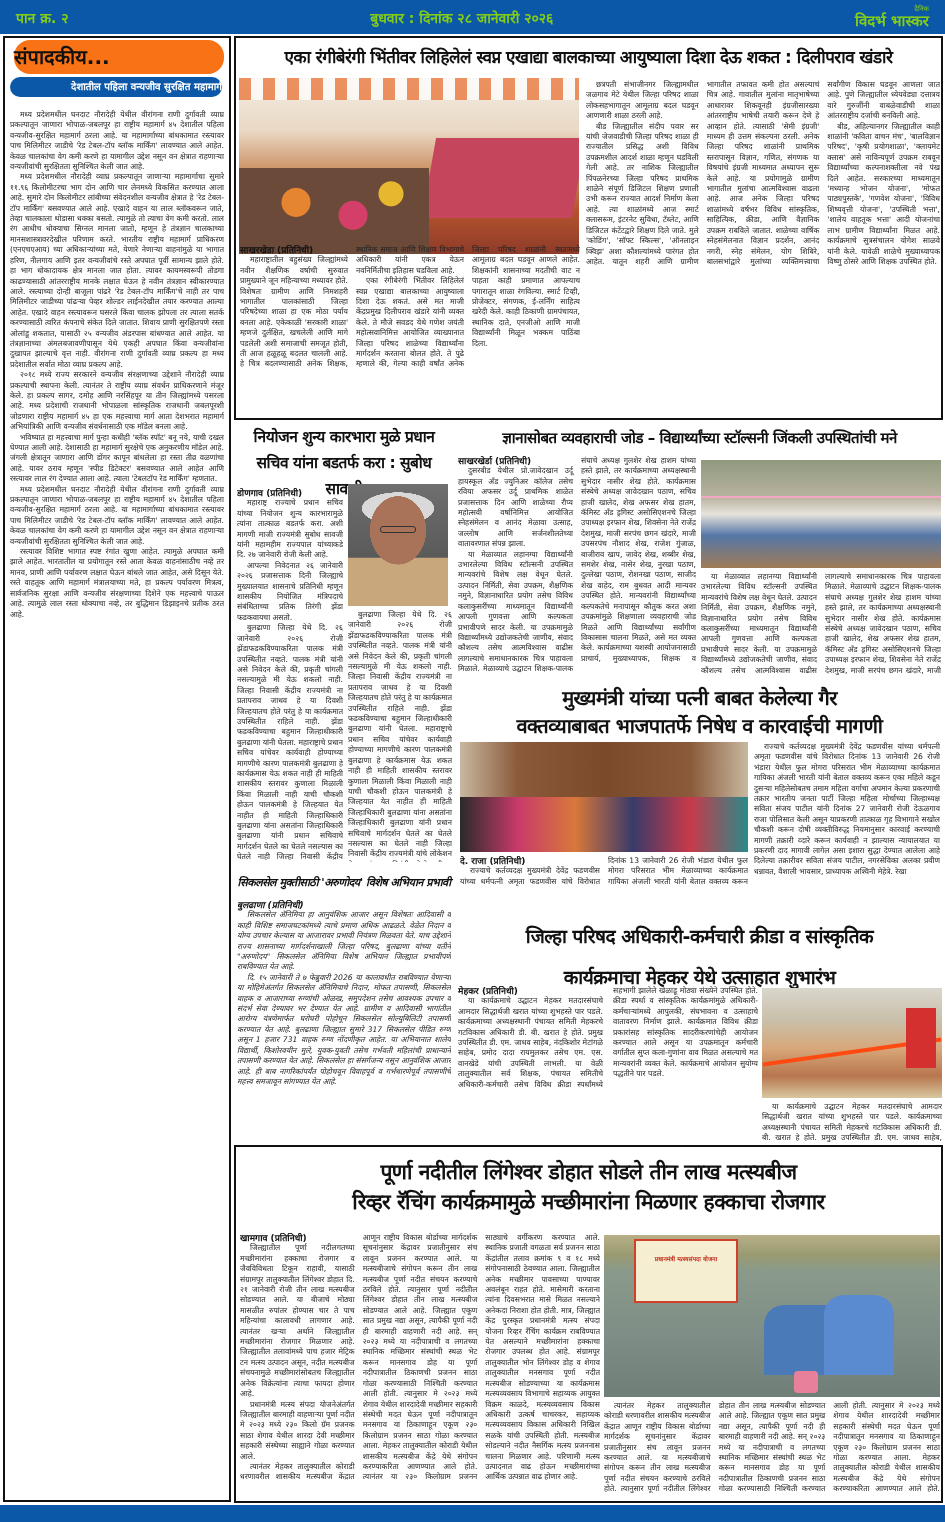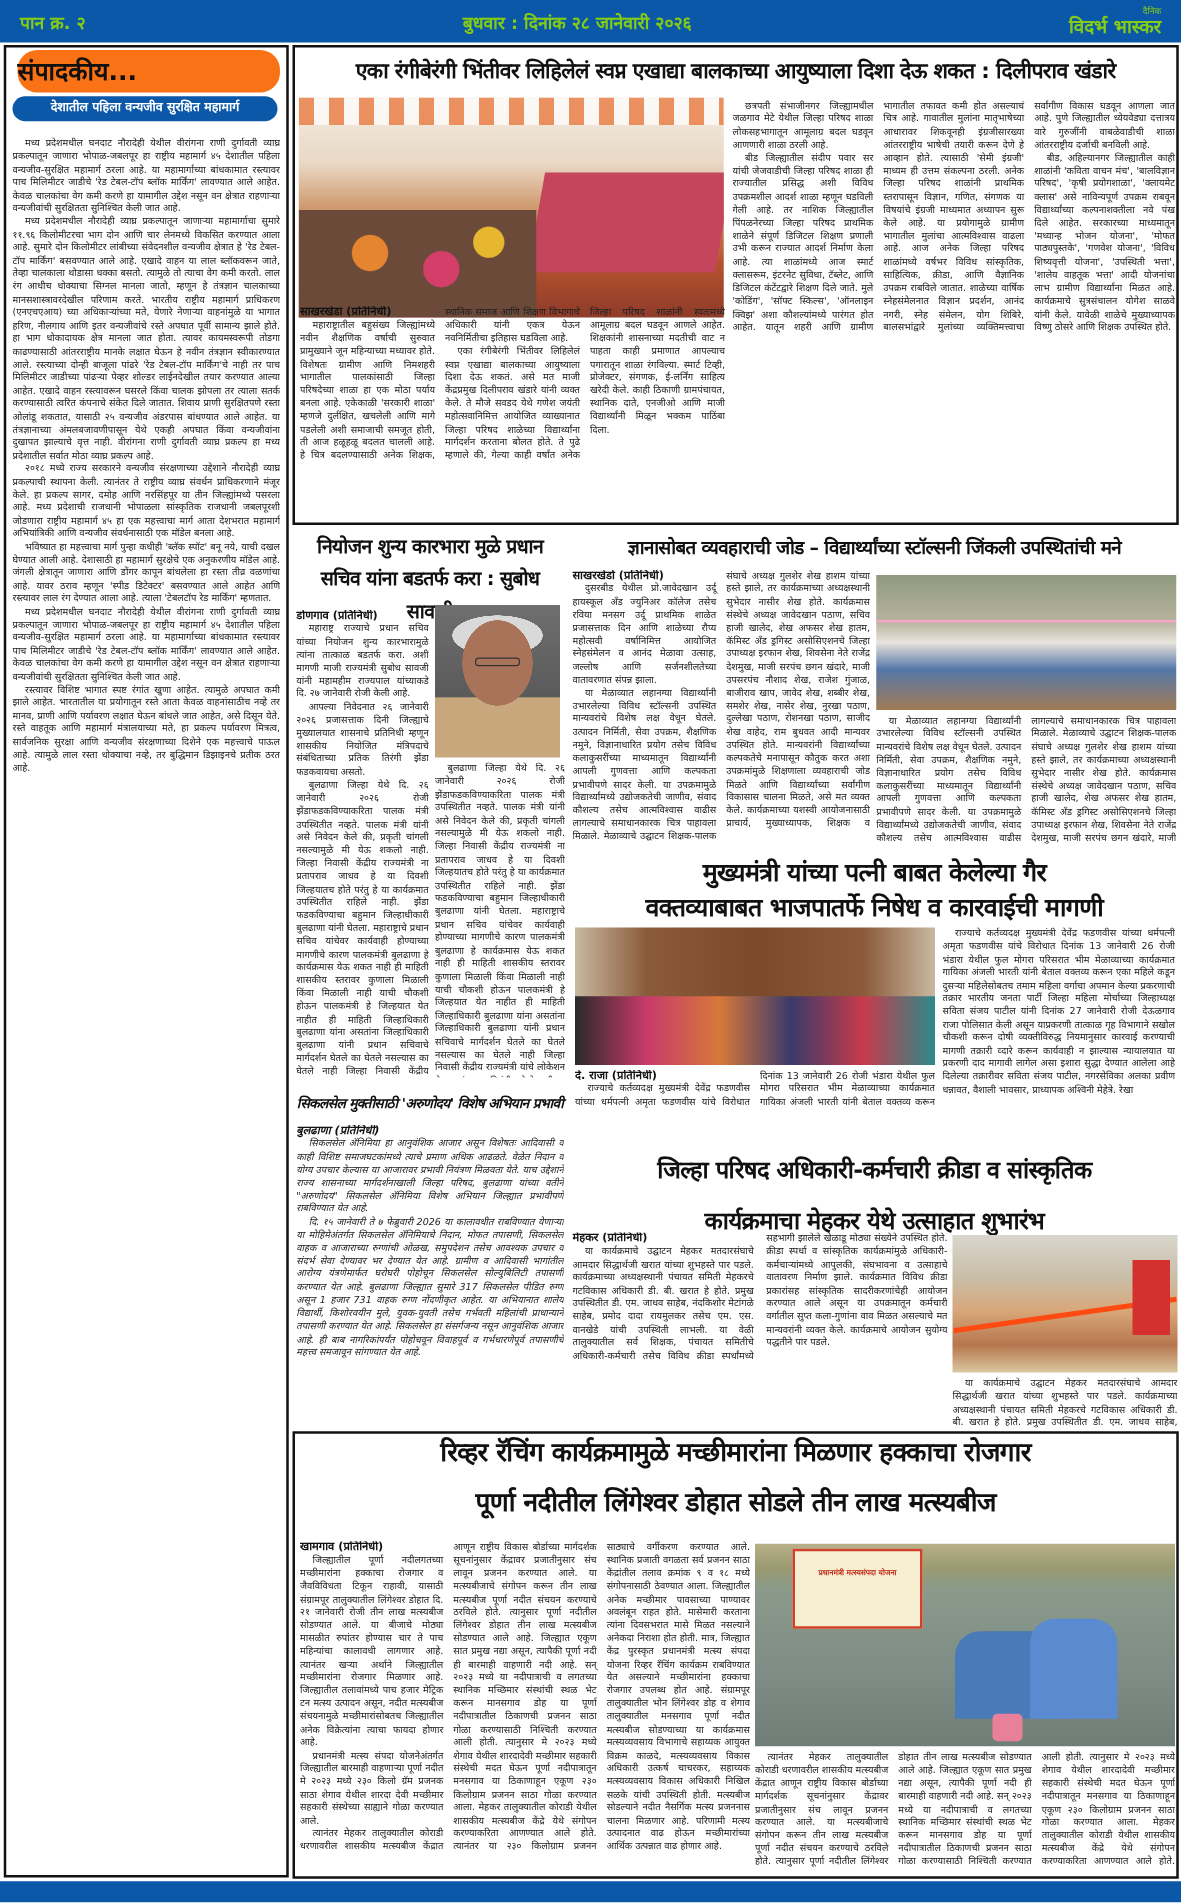--- a/index.html
+++ b/index.html
@@ -12,21 +12,21 @@
 .topbar .brand b{font-size:15px}
 .botbar{position:absolute;left:0;top:1505px;width:945px;height:17px;background:#0b58a8}
 .box{position:absolute;border:2px solid #111;background:#fff;overflow:hidden}
 .txt{font-size:7.6px;line-height:10.4px;text-align:justify;color:#222}
 .txt p{text-indent:10px}
 .col{position:absolute;overflow:hidden}
 .head{font-family:"DejaVu Sans",sans-serif;font-weight:bold;color:#111;text-align:center;letter-spacing:-0.5px}
 .dl{font-weight:bold;font-size:9px;color:#111;text-indent:0!important}
 .photo{position:absolute;overflow:hidden}
 .ed-title{position:absolute;left:14px;top:40px;width:210px;height:34px;border-radius:16px;background:#f97316;text-align:left;font-size:20px;font-weight:bold;line-height:34px}
-.ed-sub{position:absolute;left:10px;top:77px;width:212px;height:20px;border-radius:10px;background:#0b58a8;color:#fff;text-align:center;font-size:10px;line-height:20px;font-weight:bold}
+.ed-sub{position:absolute;left:10px;top:77px;width:212px;height:20px;border-radius:10px;background:#0b58a8;color:#fff;text-align:right;font-size:10px;line-height:20px;font-weight:bold}
 </style>
 </head>
 <body>
 
 <div class="topbar">
   <span class="pg">पान क्र. २</span>
   <span class="date">बुधवार : दिनांक २८ जानेवारी २०२६</span>
   <span class="brand">
     <small>दैनिक</small>
     <b>विदर्भ भास्कर</b>
@@ -78,21 +78,21 @@
   </div>
   <div class="col txt" style="left:114px;top:186px;width:104px;height:252px;overflow:hidden;">
     <p>बुलढाणा जिल्हा येथे दि. २६ जानेवारी २०२६ रोजी झेंडाफडकविण्याकरिता पालक मंत्री उपस्थितीत नव्हते. पालक मंत्री यांनी असे निवेदन केले की, प्रकृती चांगली नसल्यामुळे मी येऊ शकलो नाही. जिल्हा निवासी केंद्रीय राज्यमंत्री ना प्रतापराव जाधव हे या दिवशी जिल्हयातच होते परंतु हे या कार्यक्रमात उपस्थितीत राहिले नाही. झेंडा फडकविण्याचा बहुमान जिल्हाधीकारी बुलढाणा यांनी घेतला. महाराष्ट्राचे प्रधान सचिव यांचेवर कार्यवाही होण्याच्या मागणीचे कारण पालकमंत्री बुलढाणा हे कार्यक्रमास येऊ शकत नाही ही माहिती शासकीय स्तरावर कुणाला मिळाली किंवा मिळाली नाही याची चौकशी होऊन पालकमंत्री हे जिल्हयात येत नाहीत ही माहिती जिल्हाधिकारी बुलढाणा यांना असतांना जिल्हाधिकारी बुलढाणा यांनी प्रधान सचिवाचे मार्गदर्शन घेतले का घेतले नसल्यास का घेतले नाही जिल्हा निवासी केंद्रीय राज्यमंत्री यांचे लोकेशन घेऊन यांना का निमंत्रीत केले नाही या सर्व बेजबाबदार वागणुकीकरीता प्रधान सचिव महाराष्ट्र शासन व जिल्हाधिकारी बुलढाणा यांचेवर निलंबनाची कार्यवाही त्वरीत करण्यात यावी.असे नमूद केले आहे.</p>
   </div>
 </div>
 
 <div class="col" style="left:456px;top:424px;width:487px;height:256px;">
   <div class="head" style="font-size:15px;line-height:28px;white-space:nowrap;">ज्ञानासोबत व्यवहाराची जोड – विद्यार्थ्यांच्या स्टॉल्सनी जिंकली उपस्थितांची मने</div>
   <div class="col txt" style="left:2px;top:32px;width:238px;height:222px;column-count:2;column-gap:8px;">
     <p class="dl">साखरखेर्डा (प्रतिनिधी)</p>
-    <p>दुसरबीड येथील प्रो.जावेदखान उर्दू हायस्कूल अँड ज्युनिअर कॉलेज तसेच रविया मनसग उर्दू प्राथमिक शाळेत प्रजासत्ताक दिन आणि शाळेच्या रौप्य महोत्सवी वर्षानिमित्त आयोजित स्नेहसंमेलन व आनंद मेळावा उत्साह, जल्लोष आणि सर्जनशीलतेच्या वातावरणात संपन्न झाला.</p>
+    <p>दुसरबीड येथील प्रो.जावेदखान उर्दू हायस्कूल अँड ज्युनिअर कॉलेज तसेच रविया अफसर उर्दू प्राथमिक शाळेत प्रजासत्ताक दिन आणि शाळेच्या रौप्य महोत्सवी वर्षानिमित्त आयोजित स्नेहसंमेलन व आनंद मेळावा उत्साह, जल्लोष आणि सर्जनशीलतेच्या वातावरणात संपन्न झाला.</p>
     <p>या मेळाव्यात लहानग्या विद्यार्थ्यांनी उभारलेल्या विविध स्टॉल्सनी उपस्थित मान्यवरांचे विशेष लक्ष वेधून घेतले. उत्पादन निर्मिती, सेवा उपक्रम, शैक्षणिक नमुने, विज्ञानाधारित प्रयोग तसेच विविध कलाकुसरींच्या माध्यमातून विद्यार्थ्यांनी आपली गुणवत्ता आणि कल्पकता प्रभावीपणे सादर केली. या उपक्रमामुळे विद्यार्थ्यांमध्ये उद्योजकतेची जाणीव, संवाद कौशल्य तसेच आत्मविश्वास वाढीस लागल्याचे समाधानकारक चित्र पाहावला मिळाले. मेळाव्याचे उद्घाटन शिक्षक-पालक संघाचे अध्यक्ष गुलशेर शेख हाशम यांच्या हस्ते झाले, तर कार्यक्रमाच्या अध्यक्षस्थानी सुभेदार नासीर शेख होते. कार्यक्रमास संस्थेचे अध्यक्ष जावेदखान पठाण, सचिव हाजी खालेद, शेख अफसर शेख हातम, कॅमिस्ट अँड ड्रगिस्ट असोसिएशनचे जिल्हा उपाध्यक्ष इरफान शेख, शिवसेना नेते राजेंद्र देशमुख, माजी सरपंच छगन खंदारे, माजी उपसरपंच नौशाद शेख, राजेश गुंजाळ, बाजीराव खाप, जावेद शेख, शब्बीर शेख, समशेर शेख, नासेर शेख, नुरखा पठाण, दुल्लेखा पठाण, रोशनखा पठाण, साजीद शेख वाहेद, राम बुधवत आदी मान्यवर उपस्थित होते. मान्यवरांनी विद्यार्थ्यांच्या कल्पकतेचे मनापासून कौतुक करत अशा उपक्रमांमुळे शिक्षणाला व्यवहाराची जोड मिळते आणि विद्यार्थ्यांच्या सर्वांगीण विकासास चालना मिळते, असे मत व्यक्त केले. कार्यक्रमाच्या यशस्वी आयोजनासाठी प्राचार्य, मुख्याध्यापक, शिक्षक व शिक्षकेतर कर्मचाऱ्यांनी विशेष परिश्रम घेतले.</p>
   </div>
   <div class="photo" style="left:245px;top:36px;width:240px;height:108px;background:linear-gradient(180deg,#8f9a7e 0%,#b9b3a0 35%,#e8e3dc 50%,#5577a8 70%,#a07b55 100%);">
     <div style="position:absolute;left:0;top:36px;width:100%;height:2px;background:#f5a6c7"></div>
   </div>
   <div class="col txt" style="left:245px;top:148px;width:240px;height:106px;column-count:2;column-gap:8px;">
     <p>या मेळाव्यात लहानग्या विद्यार्थ्यांनी उभारलेल्या विविध स्टॉल्सनी उपस्थित मान्यवरांचे विशेष लक्ष वेधून घेतले. उत्पादन निर्मिती, सेवा उपक्रम, शैक्षणिक नमुने, विज्ञानाधारित प्रयोग तसेच विविध कलाकुसरींच्या माध्यमातून विद्यार्थ्यांनी आपली गुणवत्ता आणि कल्पकता प्रभावीपणे सादर केली. या उपक्रमामुळे विद्यार्थ्यांमध्ये उद्योजकतेची जाणीव, संवाद कौशल्य तसेच आत्मविश्वास वाढीस लागल्याचे समाधानकारक चित्र पाहावला मिळाले. मेळाव्याचे उद्घाटन शिक्षक-पालक संघाचे अध्यक्ष गुलशेर शेख हाशम यांच्या हस्ते झाले, तर कार्यक्रमाच्या अध्यक्षस्थानी सुभेदार नासीर शेख होते. कार्यक्रमास संस्थेचे अध्यक्ष जावेदखान पठाण, सचिव हाजी खालेद, शेख अफसर शेख हातम, कॅमिस्ट अँड ड्रगिस्ट असोसिएशनचे जिल्हा उपाध्यक्ष इरफान शेख, शिवसेना नेते राजेंद्र देशमुख, माजी सरपंच छगन खंदारे, माजी उपसरपंच नौशाद शेख, राजेश गुंजाळ, बाजीराव खाप, जावेद शेख, शब्बीर शेख, समशेर शेख, नासेर शेख, नुरखा पठाण, दुल्लेखा पठाण, रोशनखा पठाण, साजीद शेख वाहेद, राम बुधवत आदी मान्यवर उपस्थित होते. मान्यवरांनी विद्यार्थ्यांच्या कल्पकतेचे मनापासून कौतुक करत अशा उपक्रमांमुळे शिक्षणाला व्यवहाराची जोड मिळते आणि विद्यार्थ्यांच्या सर्वांगीण विकासास चालना मिळते, असे मत व्यक्त केले. कार्यक्रमाच्या यशस्वी आयोजनासाठी प्राचार्य, मुख्याध्यापक, शिक्षक व शिक्षकेतर कर्मचाऱ्यांनी विशेष परिश्रम घेतले.</p>
   </div>
 </div>
 
@@ -130,22 +130,22 @@
   <div class="photo" style="left:306px;top:66px;width:180px;height:110px;background:linear-gradient(180deg,#d9d6cc 0%,#c9bfa9 30%,#d8a77a 55%,#b7764e 80%,#d9c8a0 100%);">
     <div style="position:absolute;left:0;top:62px;width:100%;height:4px;background:#ff4a12;transform:rotate(-8deg)"></div>
     <div style="position:absolute;right:6px;top:20px;width:30px;height:60px;background:#d43030"></div>
   </div>
   <div class="col txt" style="left:306px;top:180px;width:180px;height:40px;">
     <p>या कार्यक्रमाचे उद्घाटन मेहकर मतदारसंघाचे आमदार सिद्धार्थजी खरात यांच्या शुभहस्ते पार पडले. कार्यक्रमाच्या अध्यक्षस्थानी पंचायत समिती मेहकरचे गटविकास अधिकारी डी. बी. खरात हे होते. प्रमुख उपस्थितीत डी. एम. जाधव साहेब, नंदकिशोर मेटांगळे साहेब, प्रमोद दादा रायमुलकर तसेच एम. एस. वानखेडे यांची उपस्थिती लाभली. या वेळी तालुक्यातील सर्व शिक्षक, पंचायत समितीचे अधिकारी-कर्मचारी तसेच विविध क्रीडा स्पर्धांमध्ये सहभागी झालेले खेळाडू मोठ्या संख्येने उपस्थित होते. क्रीडा स्पर्धा व सांस्कृतिक कार्यक्रमांमुळे अधिकारी-कर्मचाऱ्यांमध्ये आपुलकी, संघभावना व उत्साहाचे वातावरण निर्माण झाले. कार्यक्रमात विविध क्रीडा प्रकारांसह सांस्कृतिक सादरीकरणांचेही आयोजन करण्यात आले असून या उपक्रमातून कर्मचारी वर्गातील सुप्त कला-गुणांना वाव मिळत असल्याचे मत मान्यवरांनी व्यक्त केले. कार्यक्रमाचे आयोजन सुयोग्य पद्धतीने पार पडले.</p>
   </div>
 </div>
 
 <div class="box" style="left:234px;top:1145px;width:709px;height:358px;">
+  <div class="head" style="font-size:21px;line-height:30px;margin-top:10px;">पूर्णा नदीतील लिंगेश्वर डोहात सोडले तीन लाख मत्स्यबीज</div>
   <div class="head" style="font-size:21px;line-height:30px;">रिव्हर रॅचिंग कार्यक्रमामुळे मच्छीमारांना मिळणार हक्काचा रोजगार</div>
-  <div class="head" style="font-size:21px;line-height:30px;margin-top:10px;">पूर्णा नदीतील लिंगेश्वर डोहात सोडले तीन लाख मत्स्यबीज</div>
   <div class="col txt" style="left:4px;top:86px;width:360px;height:266px;column-count:3;column-gap:8px;">
     <p class="dl">खामगाव (प्रतिनिधी)</p>
     <p>जिल्ह्यातील पूर्णा नदीलगतच्या मच्छीमारांना हक्काचा रोजगार व जैवविविधता टिकून राहावी, यासाठी संग्रामपूर तालुक्यातील लिंगेश्वर डोहात दि. २१ जानेवारी रोजी तीन लाख मत्स्यबीज सोडण्यात आले. या बीजाचे मोठ्या मासळीत रुपांतर होण्यास चार ते पाच महिन्यांचा कालावधी लागणार आहे. त्यानंतर खऱ्या अर्थाने जिल्ह्यातील मच्छीमारांना रोजगार मिळणार आहे. जिल्ह्यातील तलावांमध्ये पाच हजार मेट्रिक टन मत्स्य उत्पादन असून, नदीत मत्स्यबीज संचयनामुळे मच्छीमारांसोबतच जिल्ह्यातील अनेक विक्रेत्यांना त्याचा फायदा होणार आहे.</p>
     <p>प्रधानमंत्री मत्स्य संपदा योजनेअंतर्गत जिल्ह्यातील बारमाही वाहणाऱ्या पूर्णा नदीत मे २०२३ मध्ये २३० किलो ग्रॅम प्रजनक साठा शेगाव येथील शारदा देवी मच्छीमार सहकारी संस्थेच्या साह्याने गोळा करण्यात आले.</p>
     <p>त्यानंतर मेहकर तालुक्यातील कोराडी धरणावरील शासकीय मत्स्यबीज केंद्रात आणून राष्ट्रीय विकास बोर्डाच्या मार्गदर्शक सूचनांनुसार केंद्रावर प्रजातीनुसार संच लावून प्रजनन करण्यात आले. या मत्स्यबीजाचे संगोपन करून तीन लाख मत्स्यबीज पूर्णा नदीत संचयन करण्याचे ठरविले होते. त्यानुसार पूर्णा नदीतील लिंगेश्वर डोहात तीन लाख मत्स्यबीज सोडण्यात आले आहे. जिल्ह्यात एकूण सात प्रमुख नद्या असून, त्यापैकी पूर्णा नदी ही बारमाही वाहणारी नदी आहे. सन् २०२३ मध्ये या नदीपात्राची व लगतच्या स्थानिक मच्छिमार संस्थांची स्थळ भेट करून मानसगाव डोह या पूर्णा नदीपात्रातील ठिकाणची प्रजनन साठा गोळा करण्यासाठी निश्चिती करण्यात आली होती. त्यानुसार मे २०२३ मध्ये शेगाव येथील शारदादेवी मच्छीमार सहकारी संस्थेची मदत घेऊन पूर्णा नदीपात्रातून मनसगाव या ठिकाणाहून एकूण २३० किलोग्राम प्रजनन साठा गोळा करण्यात आला. मेहकर तालुक्यातील कोराडी येथील शासकीय मत्स्यबीज केंद्रे येथे संगोपन करण्याकरिता आणण्यात आले होते. त्यानंतर या २३० किलोग्राम प्रजनन साठ्याचे वर्गीकरण करण्यात आले. स्थानिक प्रजाती वगळता सर्व प्रजनन साठा केंद्रांतील तलाव क्रमांक ९ व १८ मध्ये संगोपनासाठी ठेवण्यात आला. जिल्ह्यातील अनेक मच्छीमार पावसाच्या पाण्यावर अवलंबून राहत होते. मासेमारी करताना त्यांना दिवसभरात मासे मिळत नसल्याने अनेकदा निराशा होत होती. मात्र, जिल्ह्यात केंद्र पुरस्कृत प्रधानमंत्री मत्स्य संपदा योजना रिव्हर रँचिंग कार्यक्रम राबविण्यात येत असल्याने मच्छीमारांना हक्काचा रोजगार उपलब्ध होत आहे. संग्रामपूर तालुक्यातील भोन लिंगेश्वर डोह व शेगाव तालुक्यातील मनसगाव पूर्णा नदीत मत्स्यबीज सोडण्याच्या या कार्यक्रमास मत्स्यव्यवसाय विभागाचे सहाय्यक आयुक्त विक्रम काळदे, मत्स्यव्यवसाय विकास अधिकारी उत्कर्ष चाचरकर, सहाय्यक मत्स्यव्यवसाय विकास अधिकारी निखिल सळके यांची उपस्थिती होती. मत्स्यबीज सोडल्याने नदीत नैसर्गिक मत्स्य प्रजननास चालना मिळणार आहे. परिणामी मत्स्य उत्पादनात वाढ होऊन मच्छीमारांच्या आर्थिक उत्पन्नात वाढ होणार आहे.</p>
   </div>
   <div class="photo" style="left:368px;top:88px;width:336px;height:162px;background:linear-gradient(180deg,#b8b088 0%,#9a9a70 12%,#8a9a8a 22%,#7f8e86 60%,#6f7f78 100%);">
     <div style="position:absolute;left:30px;top:4px;width:104px;height:64px;background:#f5eed0;border:2px solid #d0402a;font-size:6px;text-align:center;color:#c02a1a;font-weight:bold;padding-top:14px;line-height:8px;">
       <span>प्रधानमंत्री मत्स्यसंपदा योजना</span>
     </div>

